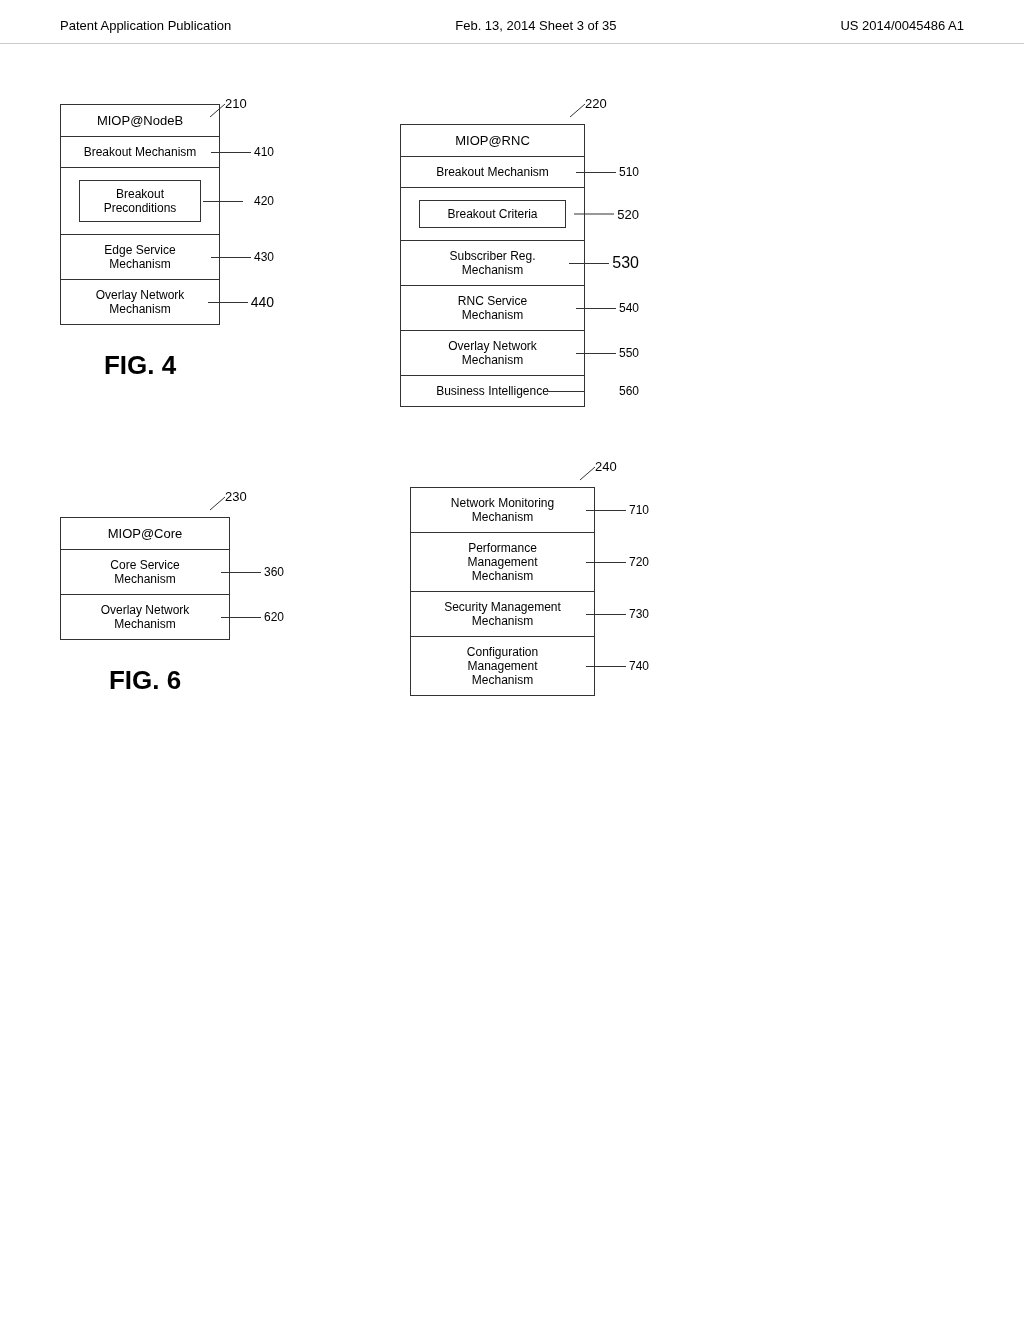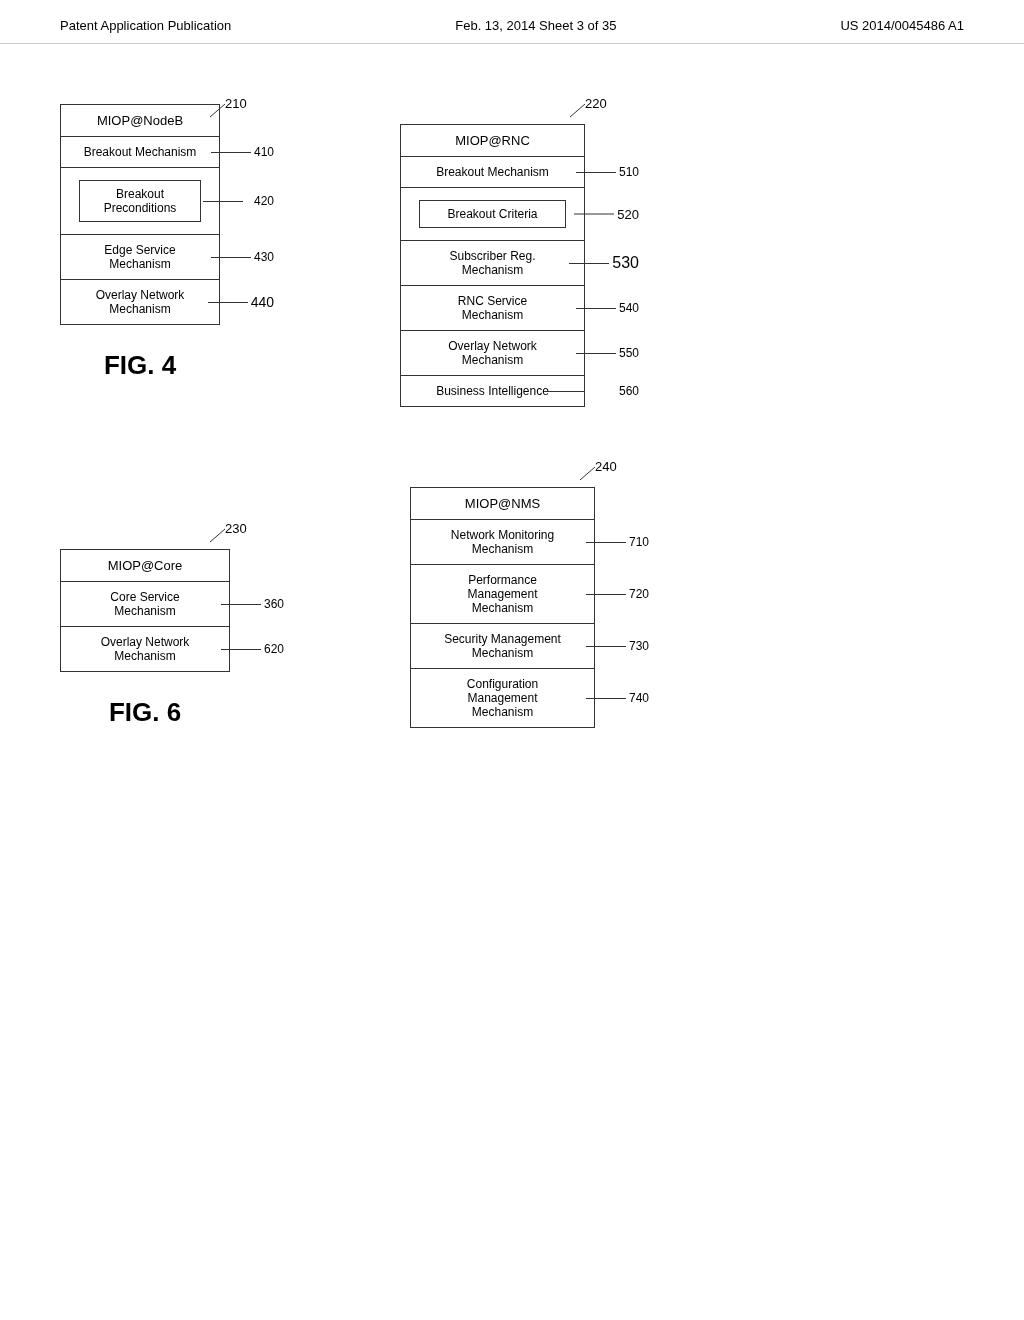--- a/index.html
+++ b/index.html
@@ -226,21 +226,20 @@
     </div>
 
     <div style="position:relative; margin-left:60px;">
 
       <div style="position:absolute; top:-8px; left:185px; font-size:13px;">240</div>
       <svg style="position:absolute; top:-5px; left:165px;" width="30" height="20">
         <line x1="20" y1="5" x2="5" y2="18" stroke="#333" stroke-width="1"></line>
       </svg>
 
       <div class="diagram-box" style="width:185px; margin-top:20px;">
-        <div class="box-title">MIOP@NMS</div>
 
         <div class="box-item" style="position:relative;">
           <span>Network Monitoring<br>Mechanism</span>
           <span style="position:absolute; right:-55px; top:50%; transform:translateY(-50%); font-size:12px; white-space:nowrap; display:flex; align-items:center;">
             <span style="display:inline-block; width:40px; height:1px; background:#333; margin-right:3px;"></span>
             <span>710</span>
           </span>
         </div>
 
         <div class="box-item" style="position:relative;">

